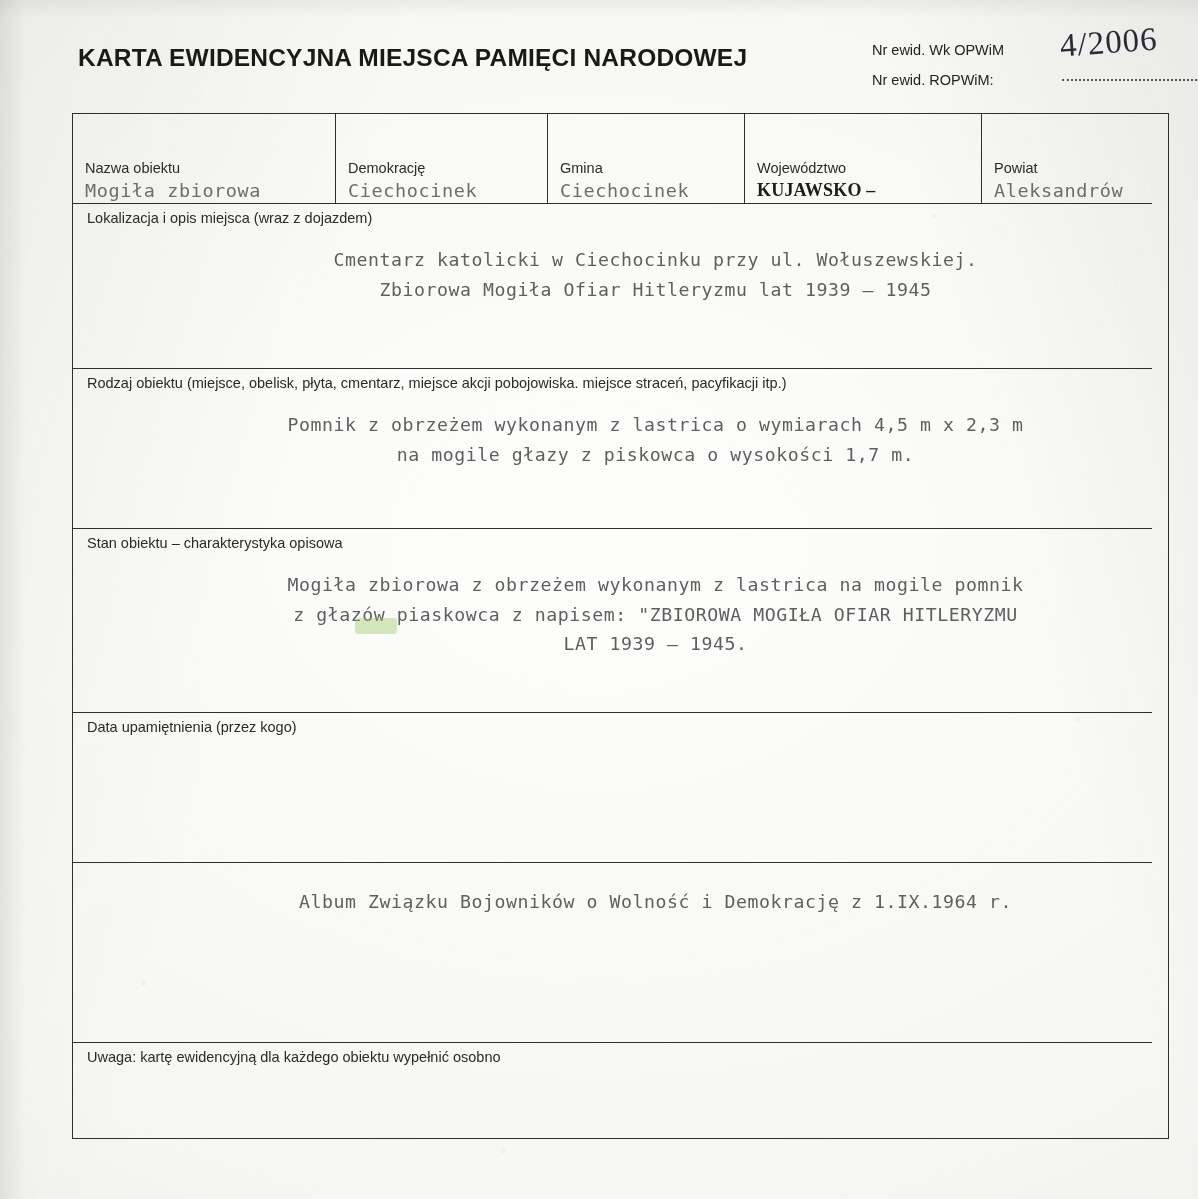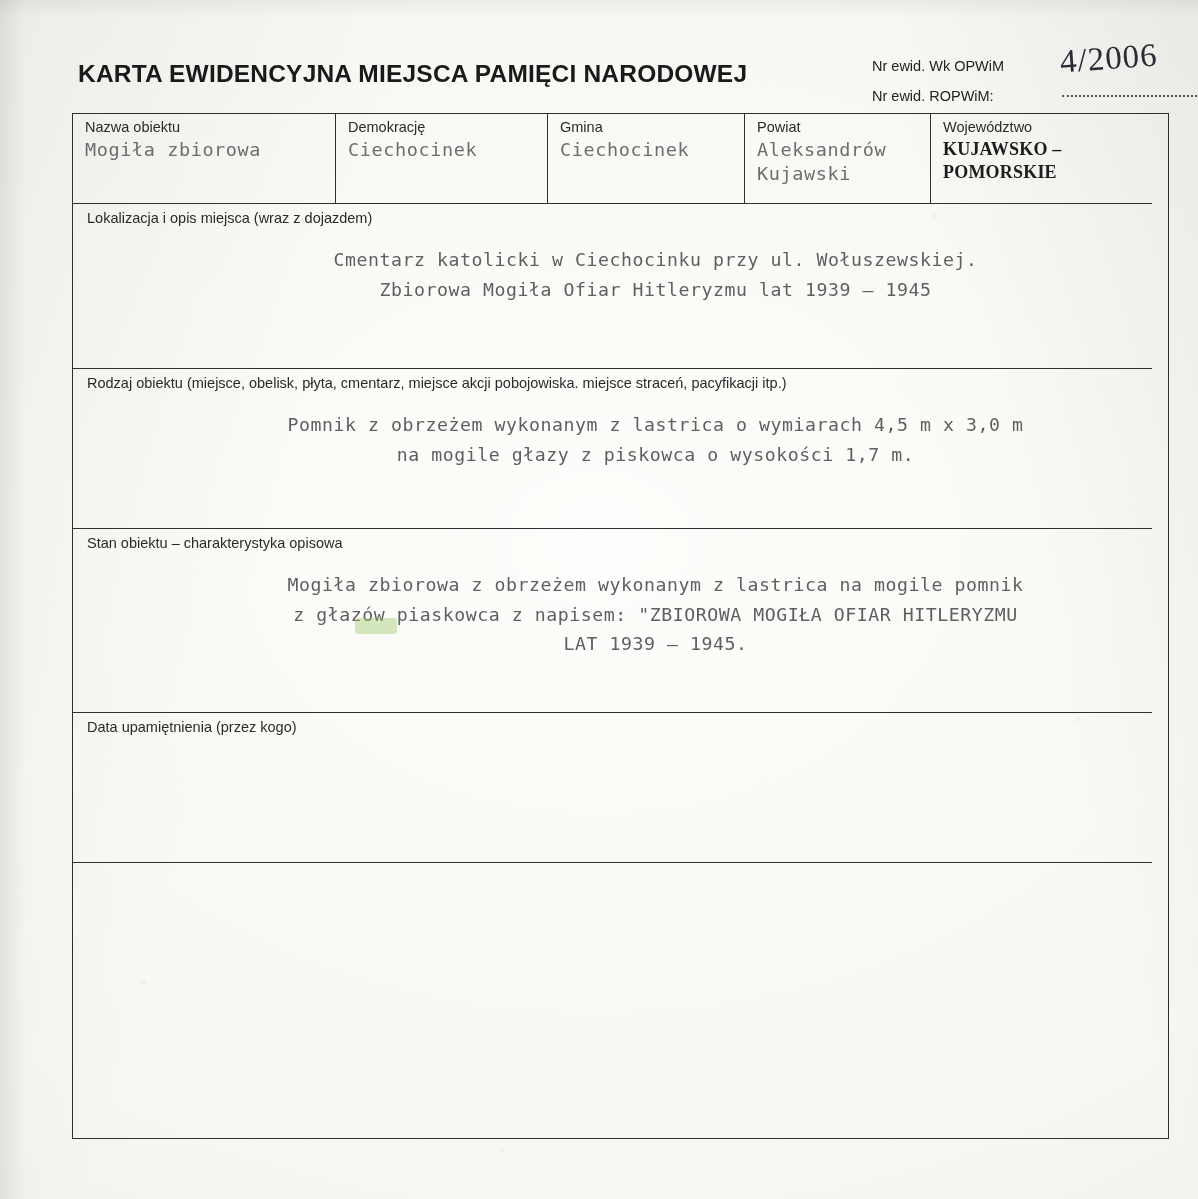--- a/index.html
+++ b/index.html
@@ -38,21 +38,21 @@
 
   .page {
     position: absolute;
     inset: 0;
   }
 
   
   .header {
     position: absolute;
     left: 72px;
-    top: 50px;
+    top: 34px;
     right: 30px;
     height: 70px;
   }
   .doc-title {
     position: absolute;
     left: 6px;
     top: 10px;
     font-size: 24.5px;
     font-weight: bold;
     letter-spacing: 0.2px;
@@ -122,20 +122,21 @@
     border-right: 1.6px solid #2f2f2f;
     box-sizing: border-box;
     padding: 5px 8px 0 12px;
     overflow: hidden;
   }
   .cell:last-child { border-right: none; }
   .cell-label {
     font-size: 14.5px;
     color: #2b2b2b;
     line-height: 1.15;
+    margin-top: 41px;
   }
   .cell-value {
     margin-top: 2px;
     font-family: "DejaVu Sans Mono", monospace;
     font-size: 18.5px;
     color: #6d6d70;
     letter-spacing: 0.6px;
     line-height: 1.32;
     white-space: pre-line;
   }
@@ -233,57 +234,62 @@
         <div class="cell-value">Mogiła zbiorowa</div>
       </div>
       <div class="cell w-miejsc">
         <div class="cell-label">Demokrację</div>
         <div class="cell-value">Ciechocinek</div>
       </div>
       <div class="cell w-gmina">
         <div class="cell-label">Gmina</div>
         <div class="cell-value">Ciechocinek</div>
       </div>
+      <div class="cell w-woj">
+        <div class="cell-label">Województwo</div>
+        <div class="cell-value bold-serif">KUJAWSKO –
+POMORSKIE</div>
+      </div>
       <div class="cell w-powiat">
         <div class="cell-label">Powiat</div>
         <div class="cell-value">Aleksandrów
 Kujawski</div>
       </div>
-      <div class="cell w-woj">
-        <div class="cell-label">Województwo</div>
-        <div class="cell-value bold-serif">KUJAWSKO –
-POMORSKIE</div>
-      </div>
     </div>
 
     <div class="section" style="top:89px; height:165px;">
       <div class="sec-label">Lokalizacja i opis miejsca (wraz z dojazdem)</div>
       <div class="sec-body">Cmentarz katolicki w Ciechocinku przy ul. Wołuszewskiej.
 Zbiorowa Mogiła Ofiar Hitleryzmu lat 1939 – 1945</div>
     </div>
 
     <div class="section" style="top:254px; height:160px;">
       <div class="sec-label">Rodzaj obiektu (miejsce, obelisk, płyta, cmentarz, miejsce akcji pobojowiska. miejsce straceń, pacyfikacji itp.)</div>
-      <div class="sec-body">Pomnik z obrzeżem wykonanym z lastrica o wymiarach 4,5 m x 3,0 m
+      <div class="sec-body">Pomnik z obrzeżem wykonanym z lastrica o wymiarach 4,5 m x 2,3 m
 na mogile głazy z piskowca o wysokości 1,7 m.</div>
     </div>
 
     <div class="section" style="top:414px; height:184px;">
       <div class="sec-label">Stan obiektu – charakterystyka opisowa</div>
       <div class="sec-body">Mogiła zbiorowa z obrzeżem wykonanym z lastrica na mogile pomnik
 z głazów piaskowca z napisem: "ZBIOROWA MOGIŁA OFIAR HITLERYZMU
 LAT 1939 – 1945.</div>
     </div>
 
     <div class="section" style="top:598px; height:150px;">
       <div class="sec-label">Data upamiętnienia (przez kogo)</div>
     </div>
 
     <div class="section" style="top:748px; height:180px;">
-    </div>
-
+      <div class="sec-body">Album Związku Bojowników o Wolność i Demokrację z 1.IX.1964 r.</div>
+    </div>
+
+    <div class="section" style="top:928px; height:98px;">
+      <div class="sec-label">Uwaga: kartę ewidencyjną dla każdego obiektu wypełnić osobno</div>
+      <div class="sec-body"></div>
+    </div>
 
   </div>
 
   <div class="highlight-smudge"></div>
   <div class="edge-shadow-left"></div>
   <div class="edge-shadow-top"></div>
 </div>
 
 </body></html>

